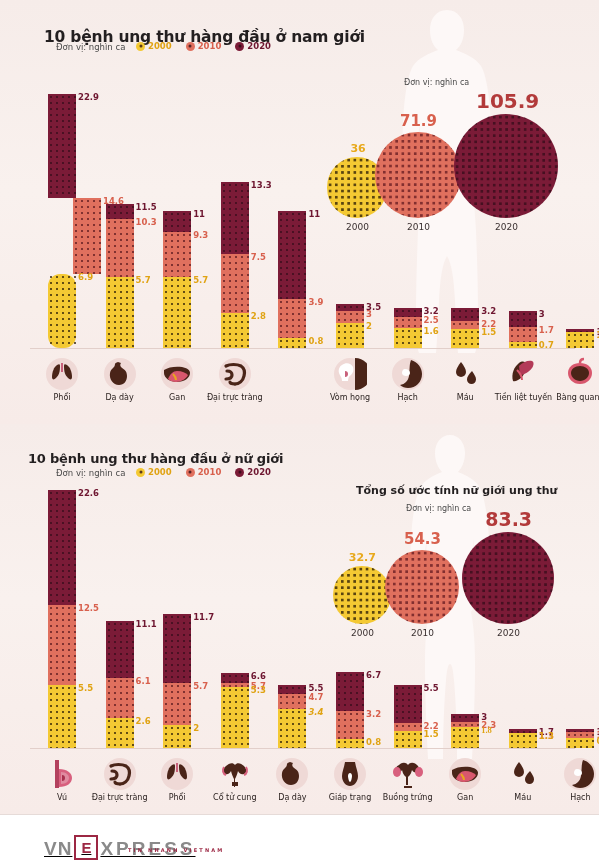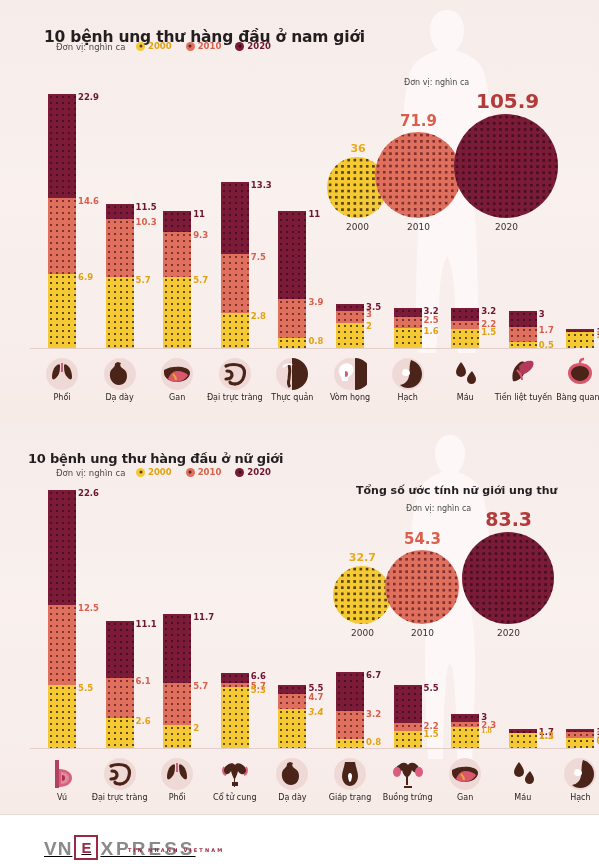--- a/index.html
+++ b/index.html
@@ -186,24 +186,24 @@
         <span class="legend-txt" style="color:#6e1630">2020</span>
       </span>
     </div>
 
     <div class="baseline" id="men-baseline"></div>
     <div class="bars-layer" id="men-bars">
         <div class="bar" style="left: 48px; top: 62px; height: 286px; width: 28px; bottom: auto;">
           <div class="seg seg-2020" style="height: 103.659px;">
             <span class="seg-lbl lbl-2020">22.9</span>
           </div>
-          <div class="seg seg-2010" style="height: 76px;">
+          <div class="seg seg-2010" style="height: 76px; margin-left: 25px;">
             <span class="seg-lbl lbl-2010">14.6</span>
           </div>
-          <div class="seg seg-2000" style="height: 74px;">
+          <div class="seg seg-2000" style="height: 74px; border-radius: 12px;">
             <span class="seg-lbl lbl-2000">6.9</span>
           </div>
         </div>
         <div class="bar" style="left: 105.6px; top: 204.376px; height: 143.624px; width: 28px; bottom: auto;">
           <div class="seg seg-2020" style="height: 14.9869px;">
             <span class="seg-lbl lbl-2020">11.5</span>
           </div>
           <div class="seg seg-2010" style="height: 57.4498px;">
             <span class="seg-lbl lbl-2010">10.3</span>
           </div>
@@ -278,21 +278,21 @@
           </div>
         </div>
         <div class="bar" style="left: 508.8px; top: 310.533px; height: 37.4672px; width: 28px; bottom: auto;">
           <div class="seg seg-2020" style="height: 16.2358px;">
             <span class="seg-lbl lbl-2020">3</span>
           </div>
           <div class="seg seg-2010" style="height: 14.9869px;">
             <span class="seg-lbl lbl-2010">1.7</span>
           </div>
           <div class="seg seg-2000" style="height: 6.24454px;">
-            <span class="seg-lbl lbl-2000">0.5</span>
+            <span class="seg-lbl lbl-2000">0.7</span>
           </div>
         </div>
         <div class="bar" style="left: 566.4px; top: 329.266px; height: 18.7336px; width: 28px; bottom: auto;">
           <div class="seg seg-2020" style="height: 2.49782px;">
             <span class="seg-lbl lbl-2020">1.5</span>
           </div>
           <div class="seg seg-2010" style="height: 0px;">
             <span class="seg-lbl lbl-2010">1.3</span>
           </div>
           <div class="seg seg-2000" style="height: 16.2358px;">
@@ -335,31 +335,20 @@
         <div class="organ" style="left: 206.8px; top: 357px; width: 56px;">
           <div class="organ-ico">
             <svg viewBox="0 0 34 34">
               <circle cx="17" cy="17" r="16" fill="#efd9d6"></circle>
               <path d="M8 9c4-2 11-2 15 0 3 2 4 6 3 10-1 5-5 8-9 8" stroke="#4a2418" stroke-width="3.2" fill="none" stroke-linecap="round"></path>
               <path d="M9 14c3 0 5 1 5 4s-3 4-6 4" stroke="#4a2418" stroke-width="3.2" fill="none" stroke-linecap="round"></path>
               <path d="M17 27c-3 0-5-1-5-2" stroke="#4a2418" stroke-width="3.2" fill="none" stroke-linecap="round"></path>
             </svg>
           </div>
           <div class="organ-name">Đại trực tràng</div>
-        </div>
-        <div class="organ" style="left: 264.4px; top: 357px; width: 56px;">
-          <div class="organ-ico">
-            <svg viewBox="0 0 34 34">
-              <circle cx="17" cy="17" r="16" fill="#efd9d6"></circle>
-              <path d="M17 1a16 16 0 0 1 0 32z" fill="#4a2418"></path>
-              <path d="M14 6c1 5 1 10 0 16-1 4-1 6 1 8" stroke="#4a2418" stroke-width="3" fill="none"></path>
-              <path d="M8 10c3-3 7-4 9-2" stroke="#fff" stroke-width="2" fill="none"></path>
-            </svg>
-          </div>
-          <div class="organ-name">Thực quản</div>
         </div>
         <div class="organ" style="left: 322px; top: 357px; width: 56px;">
           <div class="organ-ico">
             <svg viewBox="0 0 34 34">
               <circle cx="17" cy="17" r="16" fill="#efd9d6"></circle>
               <path d="M22 1a16 16 0 0 1 0 32z" fill="#4a2418"></path>
               <path d="M9 8c4-3 9-2 11 2 1 3 0 6-2 8-2 1-3 3-3 6H9c0-4-2-5-3-8-1-4 1-7 3-8z" fill="#fff"></path>
               <path d="M12 14c2 0 3 1 3 3s-1 3-3 3" fill="#c8607a"></path>
             </svg>
           </div>

